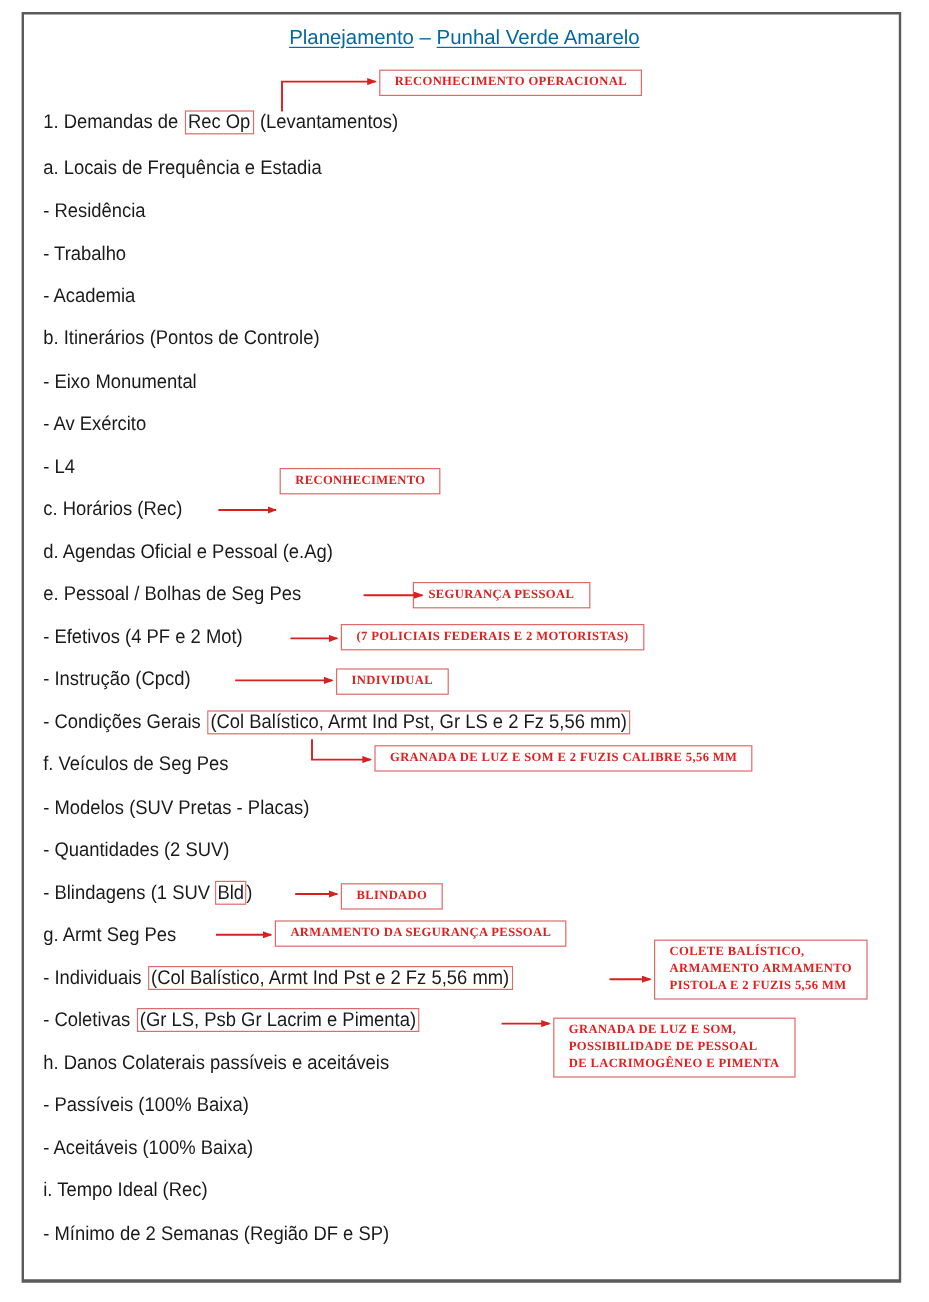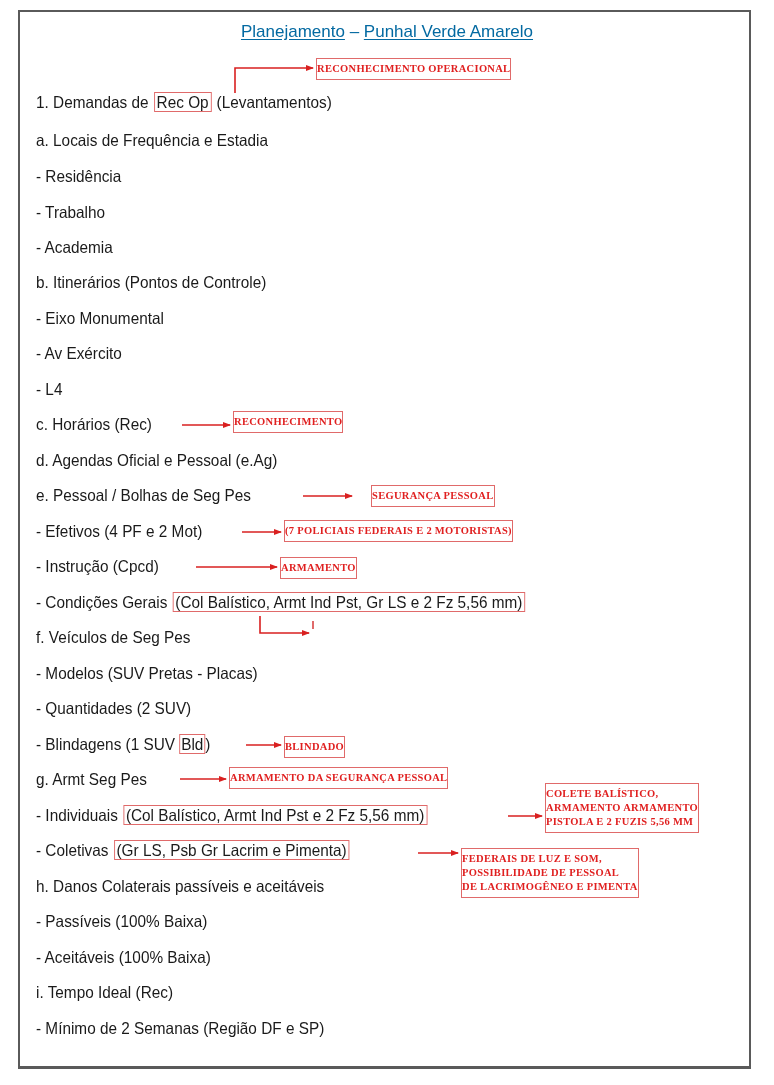--- a/index.html
+++ b/index.html
@@ -2,21 +2,21 @@
 <html><head>
 <meta charset="utf-8">
 <style>
   html, body { margin:0; padding:0; background:#ffffff; }
   body { width:774px; height:1085px; position:relative; overflow:hidden; font-family:"Liberation Sans", sans-serif; }
   .page { position:absolute; left:18px; top:10px; width:733px; height:1059px; border:2px solid #5a5a5a; border-bottom-width:3px; box-sizing:border-box; background:#fff; }
   .title { position:absolute; left:0; width:774px; top:22px; text-align:center; font-size:17px; color:#0369a1; }
   .title u { text-decoration:underline; text-underline-offset:2px; }
   .line { position:absolute; left:36px; font-size:16.5px; color:#1a1a1a; white-space:nowrap; transform:scaleX(0.93); transform-origin:left center; }
   .hl { border:1.5px solid #e06a6a; padding:0 2px; margin:0 1px; }
-  .note { position:absolute; border:1.5px solid #e06a6a; color:#e02020; font-family:"Liberation Serif", serif; font-weight:bold; font-size:10.5px; padding:3px 0; line-height:14px; white-space:nowrap; background:#fff; letter-spacing:0.3px; }
+  .note { position:absolute; border:1.5px solid #e06a6a; color:#e02020; font-family:"Liberation Serif", serif; font-weight:bold; font-size:10.5px; padding:3px 12px; line-height:14px; white-space:nowrap; background:#fff; letter-spacing:0.3px; }
   svg.arrows { position:absolute; left:0; top:0; width:774px; height:1085px; pointer-events:none; }
 </style>
 </head>
 <body>
 
 <div class="page"></div>
 
 <div class="title">
   <u>Planejamento</u><span> – </span><u>Punhal Verde Amarelo</u>
 </div>
@@ -43,35 +43,36 @@
 <div class="line" style="top:770px">g. Armt Seg Pes</div>
 <div class="line" style="top:806px"><span>- Individuais </span><span class="hl">(Col Balístico, Armt Ind Pst e 2 Fz 5,56 mm)</span></div>
 <div class="line" style="top:841px"><span>- Coletivas </span><span class="hl">(Gr LS, Psb Gr Lacrim e Pimenta)</span></div>
 <div class="line" style="top:877px">h. Danos Colaterais passíveis e aceitáveis</div>
 <div class="line" style="top:912px">- Passíveis (100% Baixa)</div>
 <div class="line" style="top:948px">- Aceitáveis (100% Baixa)</div>
 <div class="line" style="top:983px">i. Tempo Ideal (Rec)</div>
 <div class="line" style="top:1019px">- Mínimo de 2 Semanas (Região DF e SP)</div>
 
 <div class="note" style="left:316px;top:58px">RECONHECIMENTO OPERACIONAL</div>
-<div class="note" style="left:233px;top:411px">RECONHECIMENTO</div>
-<div class="note" style="left:371px;top:485px">SEGURANÇA PESSOAL</div>
+<div class="note" style="left:233px;top:390px">RECONHECIMENTO</div>
+<div class="note" style="left:344px;top:485px">SEGURANÇA PESSOAL</div>
 <div class="note" style="left:284px;top:520px">(7 POLICIAIS FEDERAIS E 2 MOTORISTAS)</div>
-<div class="note" style="left:280px;top:557px">ARMAMENTO</div>
+<div class="note" style="left:280px;top:557px">INDIVIDUAL</div>
 <div class="note" style="left:312px;top:621px">
+    <div>GRANADA DE LUZ E SOM E 2 FUZIS CALIBRE 5,56 MM</div>
   </div>
 <div class="note" style="left:284px;top:736px">BLINDADO</div>
 <div class="note" style="left:229px;top:767px">ARMAMENTO DA SEGURANÇA PESSOAL</div>
 <div class="note" style="left:545px;top:783px">
     <div>COLETE BALÍSTICO,</div>
     <div>ARMAMENTO ARMAMENTO</div>
     <div>PISTOLA E 2 FUZIS 5,56 MM</div>
   </div>
 <div class="note" style="left:461px;top:848px">
-    <div>FEDERAIS DE LUZ E SOM,</div>
+    <div>GRANADA DE LUZ E SOM,</div>
     <div>POSSIBILIDADE DE PESSOAL</div>
     <div>DE LACRIMOGÊNEO E PIMENTA</div>
   </div>
 
 <svg class="arrows" viewBox="0 0 774 1085">
   <defs>
     <marker id="ah" markerWidth="8" markerHeight="6" refX="7" refY="3" orient="auto" markerUnits="userSpaceOnUse">
       <path d="M0,0 L8,3 L0,6 z" fill="#d92020"></path>
     </marker>
   </defs>

